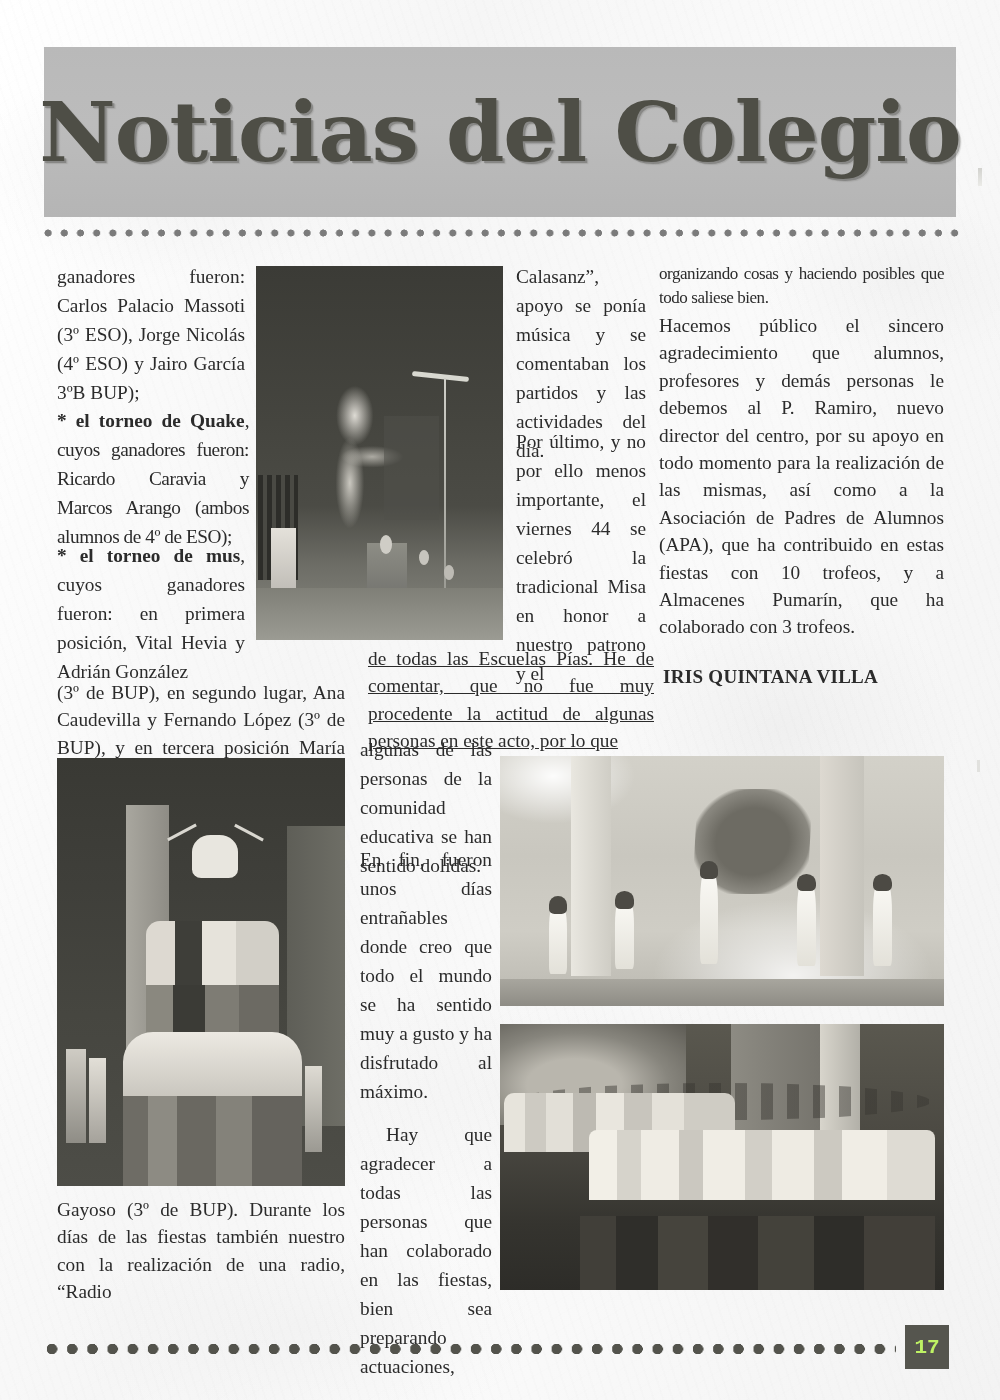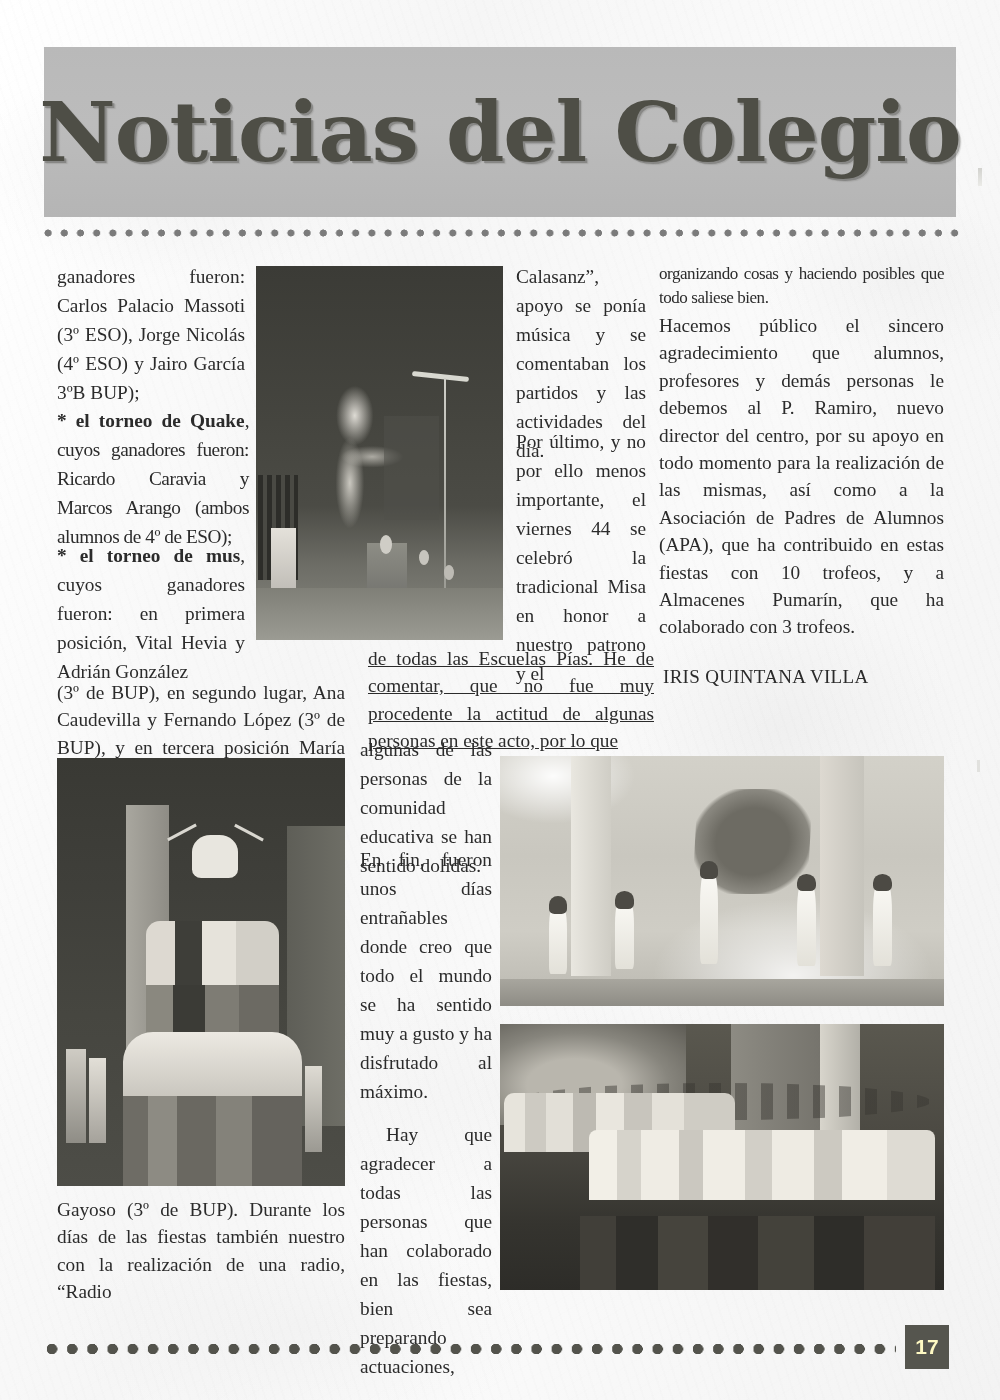--- a/index.html
+++ b/index.html
@@ -56,23 +56,23 @@
   }
   .dots-bottom{
     position:absolute;left:46px;top:1342px;width:850px;height:14px;
     background-image:radial-gradient(circle 6px at 6px 7px,#53534c 0 5.1px,transparent 5.5px);
     background-size:20.2px 14px;background-repeat:repeat-x;
   }
 
   
   .pageno{
     position:absolute;left:905px;top:1325px;width:44px;height:44px;
-    background:#55554e;color:#fef9c3;
+    background:#55554e;color:#bef264;
     display:flex;align-items:center;justify-content:center;
-    font-family:Liberation Sans, sans-serif;font-weight:700;font-size:21px;text-align:center;
+    font-family:Liberation Mono, monospace;font-weight:700;font-size:21px;text-align:center;
   }
 
   
   .tx{
     position:absolute;
     color:#2b2b2b;
     font-family:"Liberation Serif", serif;
     text-align:justify;
     text-justify:inter-word;
     -webkit-hyphens:none;hyphens:none;
@@ -304,21 +304,21 @@
 <div class="tx narrow" style="left:360px;top:735px;width:132px;">algunas de las personas de la comunidad educativa se han sentido dolidas.</div>
 
 <div class="tx narrow" style="left:360px;top:845px;width:132px;">En fin, fueron unos días entrañables donde creo que todo el mundo se ha sentido muy a gusto y ha disfrutado al máximo.</div>
 
 <div class="tx narrow" style="left:360px;top:1120px;width:132px;text-indent:26px;">Hay que agradecer a todas las personas que han colaborado en las fiestas, bien sea preparando actuaciones,</div>
 
 <div class="tx wide squeeze" style="left:659px;top:262px;width:285px;font-size:17px;line-height:24px;">organizando cosas y haciendo posibles que todo saliese bien.</div>
 
 <div class="tx wide" style="left:659px;top:312px;width:285px;">Hacemos público el sincero agradecimiento que alumnos, profesores y demás personas le debemos al P. Ramiro, nuevo director del centro, por su apoyo en todo momento para la realización de las mismas, así como a la Asociación de Padres de Alumnos (APA), que ha contribuido en estas fiestas con 10 trofeos, y a Almacenes Pumarín, que ha colaborado con 3 trofeos.</div>
 
-<div class="tx" style="left:663px;top:666px;width:290px;font-size:19px;font-weight:400;letter-spacing:.3px;">IRIS QUINTANA VILLA</div>
+<div class="tx" style="left:663px;top:666px;width:290px;font-size:19px;font-weight:700;letter-spacing:.3px;">IRIS QUINTANA VILLA</div>
 
 <div class="photo p2" style="left:57px;top:758px;width:288px;height:428px;">
   <div class="inner">
     <div class="wall"></div>
     <div class="wall2"></div>
     <div class="arm-l"></div>
     <div class="arm-r"></div>
     <div class="top-man"></div>
     <div class="mid"></div>
     <div class="mid-legs"></div>

